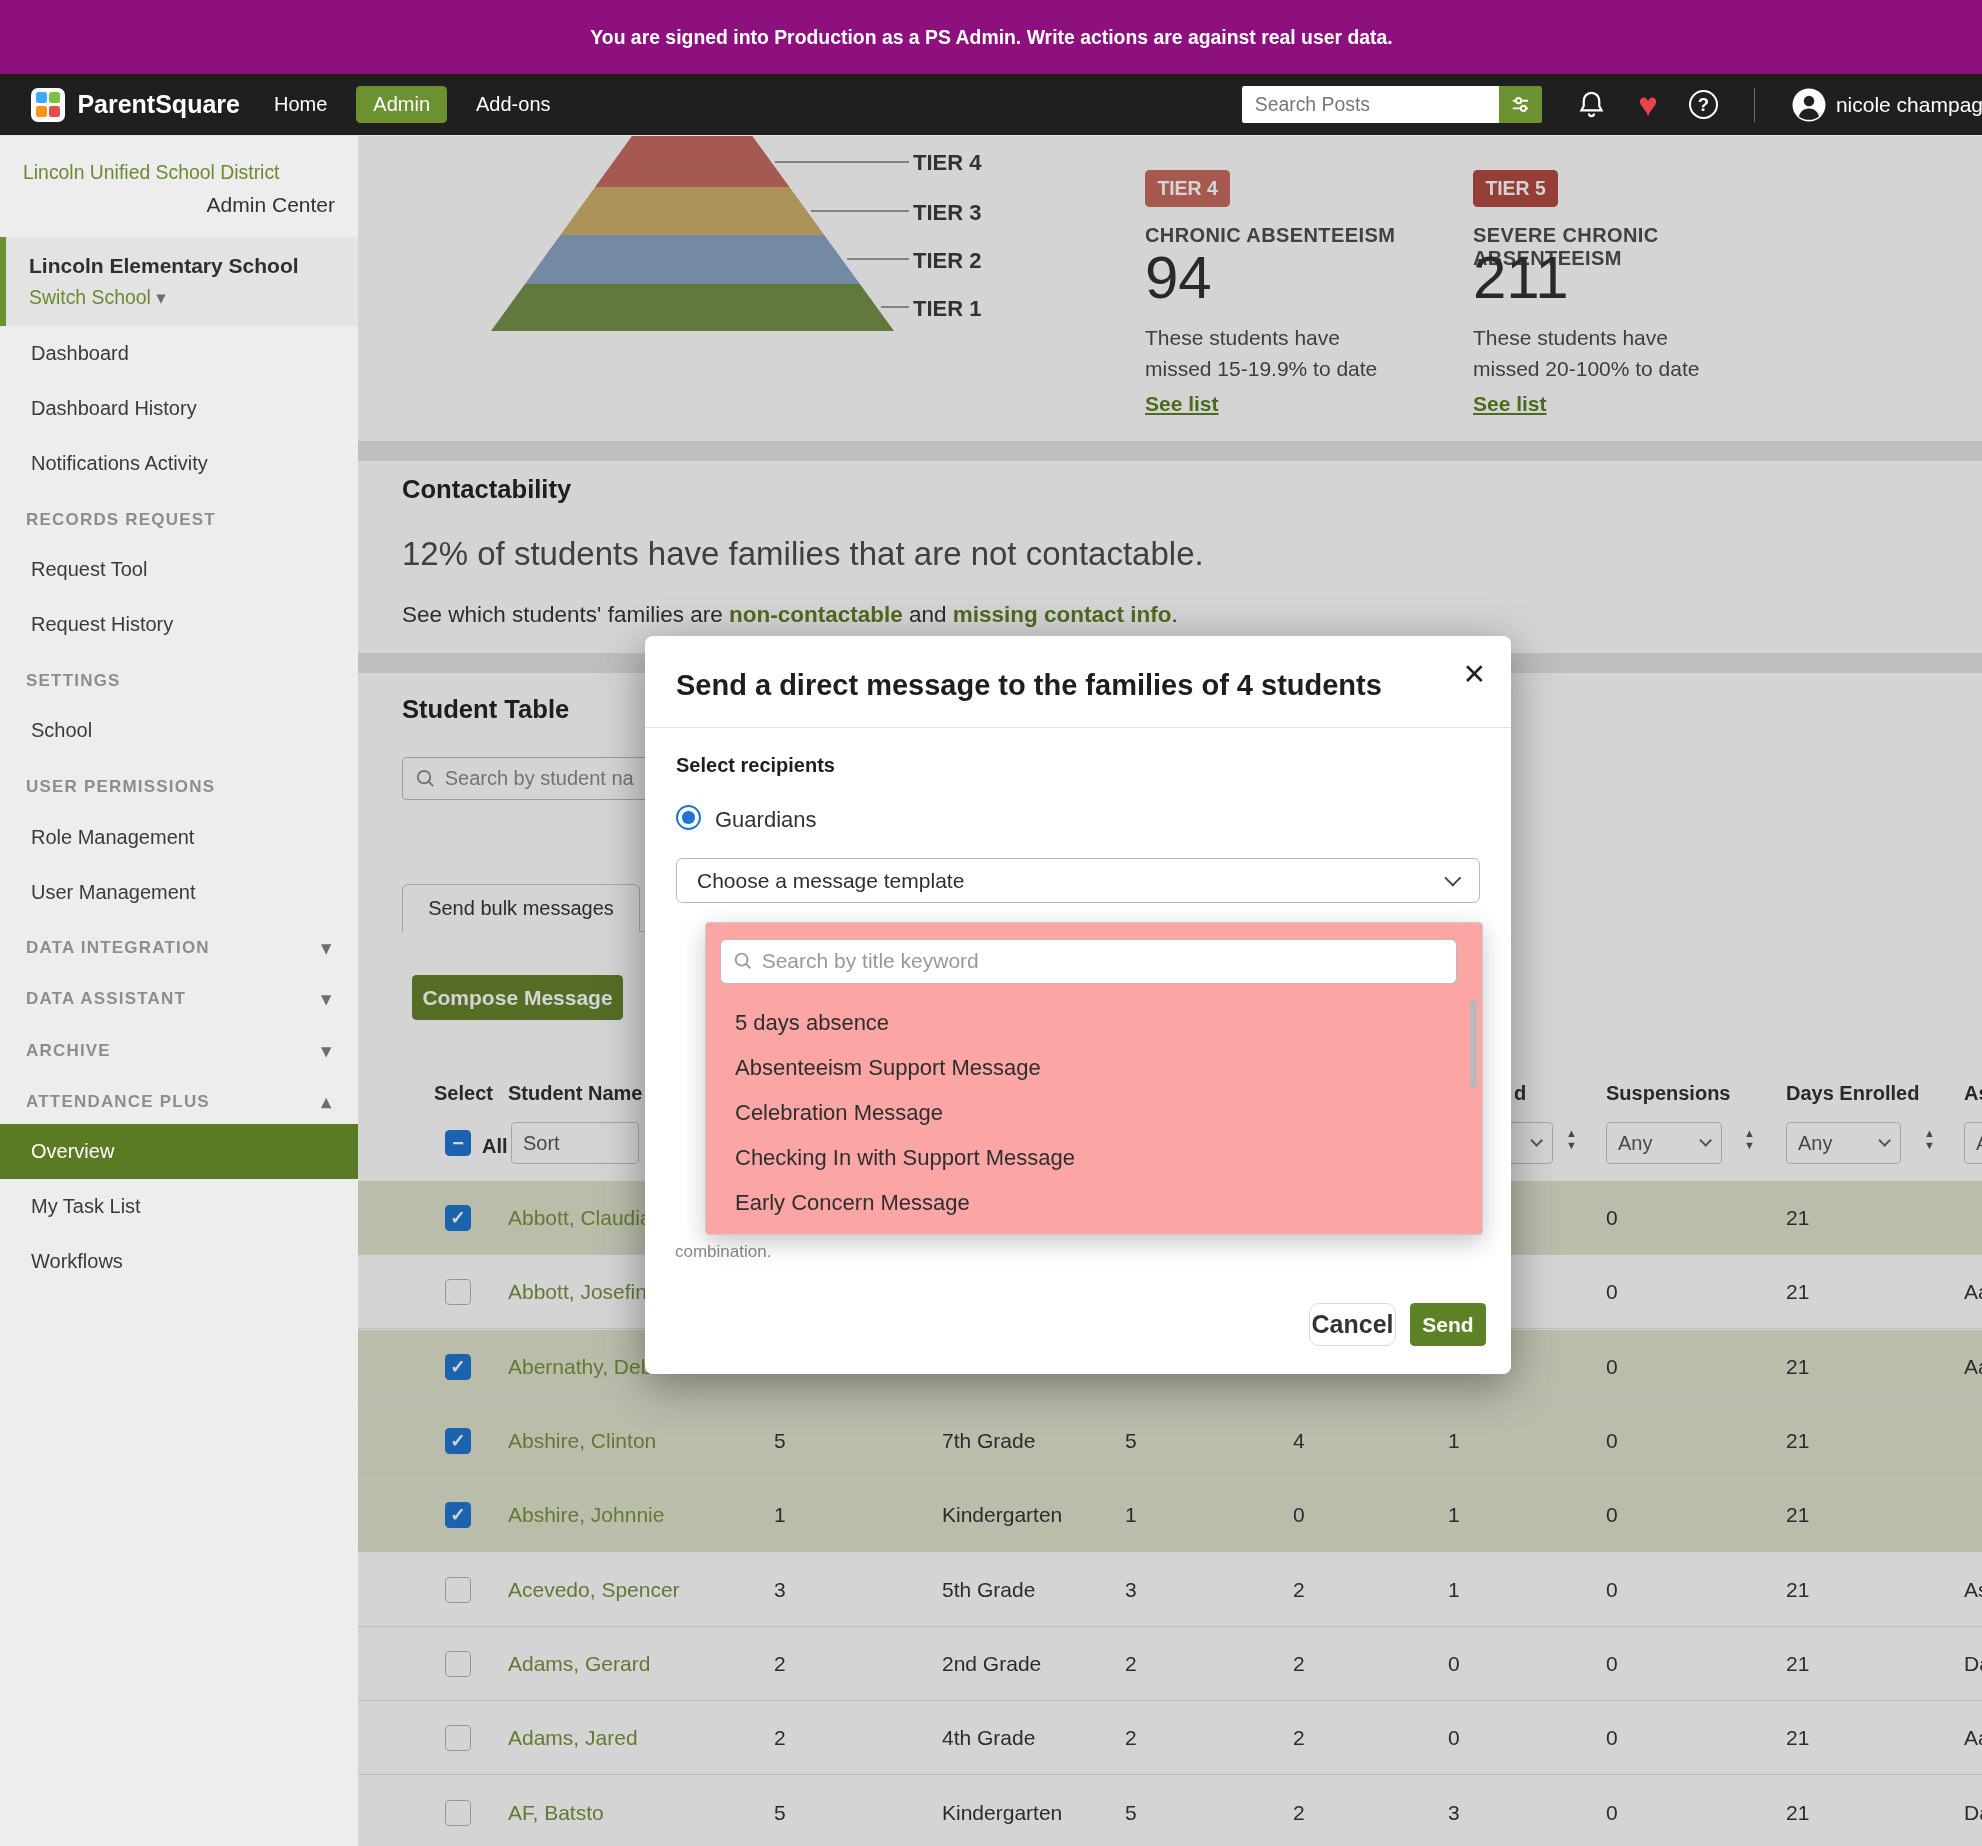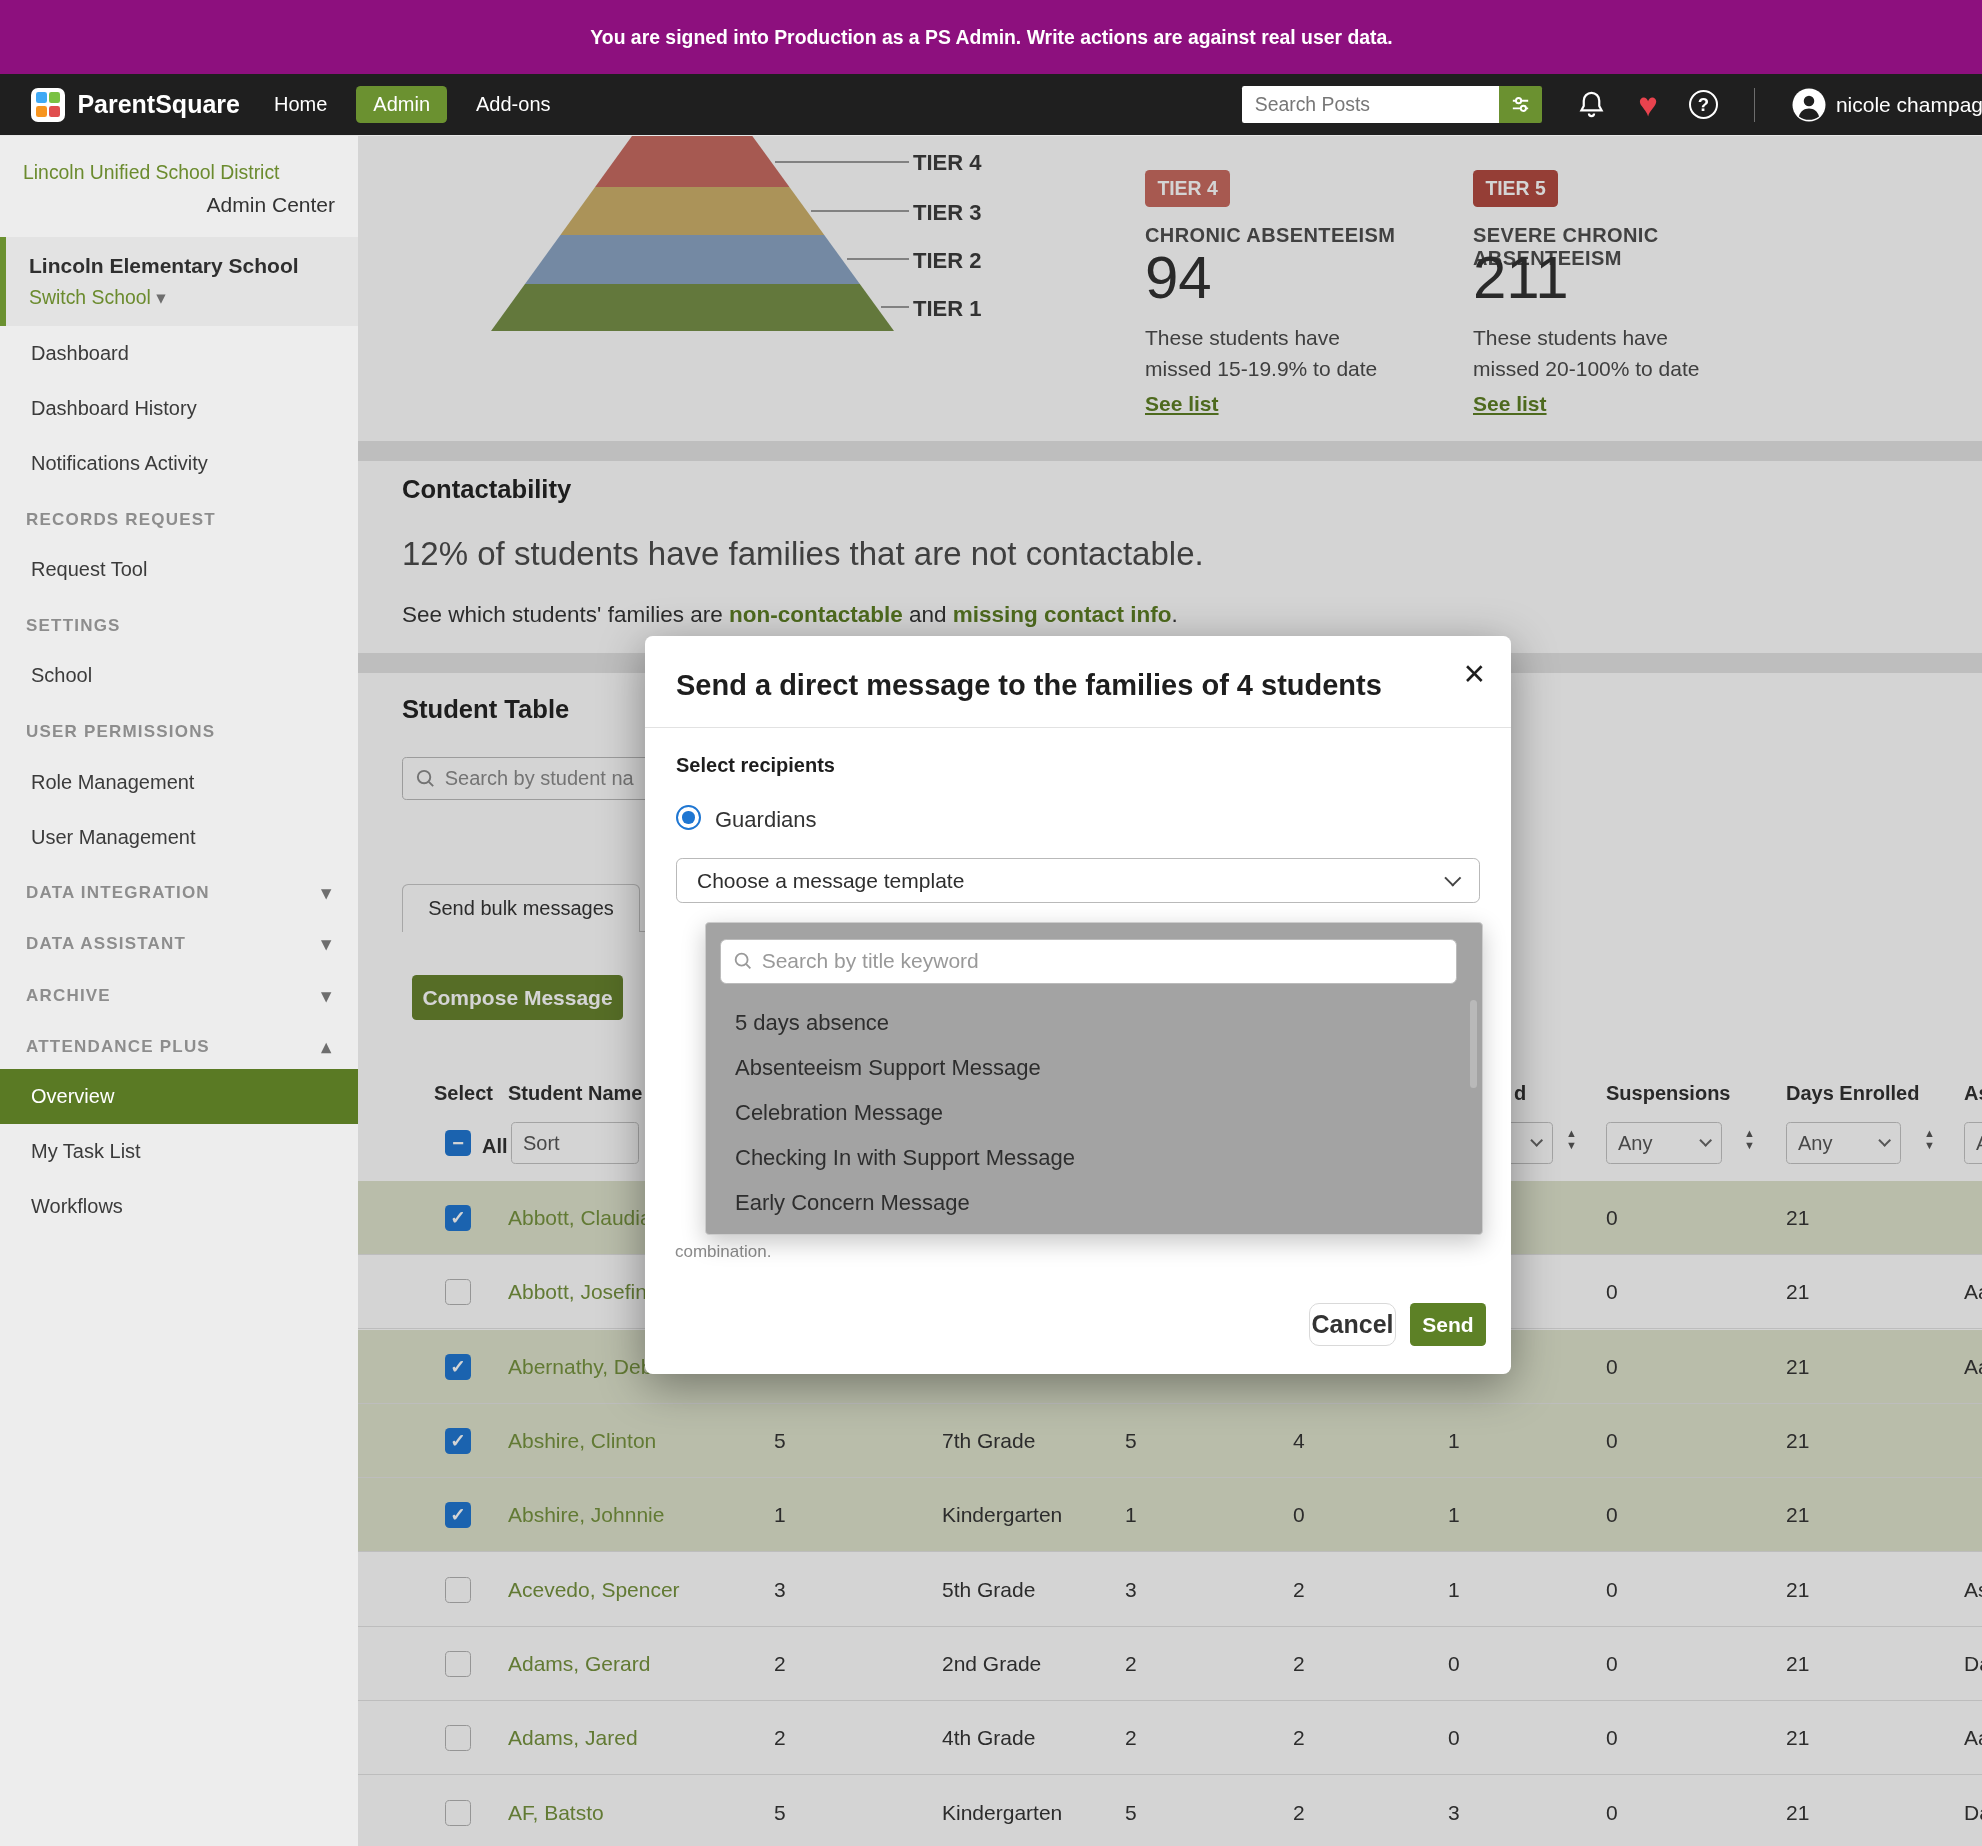--- a/index.html
+++ b/index.html
@@ -132,21 +132,21 @@
   .m-divider { position:absolute; left:0; right:0; top:91px; height:0.8px; background:#e2e2e2; }
   .m-sec { position:absolute; left:31px; top:118px; font-size:20px; font-weight:bold; color:#1e1e1e; }
   .radio { position:absolute; left:31px; top:169px; width:25px; height:25px; border:2.3px solid #1e76d2;
     border-radius:50%; display:flex; align-items:center; justify-content:center; }
   .radio .dot { width:12.4px; height:12.4px; border-radius:50%; background:#1e76d2; }
   .radio-label { position:absolute; left:70px; top:171px; font-size:22px; color:#333; }
   .m-select { position:absolute; left:31px; top:222px; width:804px; height:45px; border:1.5px solid #b9b9b9;
     border-radius:6.2px; display:flex; align-items:center; justify-content:space-between; padding:0 20px;
     font-size:21px; color:#2e2e2e; background:#fff; }
   .m-select .chev { width:11.6px; height:11.6px; border-color:#444; }
-  .panel { position:absolute; left:60px; top:286px; width:778px; height:313px; background:#a3a3a3;
+  .panel { position:absolute; left:60px; top:286px; width:778px; height:313px; background:#fca5a5;
     border:0.8px solid #ccc; border-radius:4.6px; box-shadow:0 7.7px 23px rgba(0,0,0,.22); z-index:5; }
   .p-search { position:absolute; left:14px; top:15.5px; width:737px; height:45px; border:1.5px solid #bbb;
     border-radius:6.2px; display:flex; align-items:center; padding:0 11px; background:#fff; }
   .p-search input { border:0; outline:none; font-size:21px; margin-left:7.7px; width:651px; color:#333; }
   .p-search input::placeholder { color:#999; }
   .opt { position:absolute; left:0; width:743px; height:45px; line-height:45px; padding-left:29px;
     font-size:22px; color:#2e2e2e; }
   .p-scroll { position:absolute; right:4.6px; top:77px; width:7.7px; height:88px; background:#b9b9b9; border-radius:3.9px; }
   .m-trunc { position:absolute; left:30px; top:606px; font-size:17px; color:#8a8a8a; }
   .btn-cancel { position:absolute; left:664px; top:667px; width:87px; height:43px; background:#fff;
@@ -218,20 +218,21 @@
   </div>
 
   <div class="sb-item">Dashboard</div>
   <div class="sb-item">Dashboard History</div>
   <div class="sb-item">Notifications Activity</div>
 
   <div class="sb-sec-title">
     <span>RECORDS REQUEST</span>
     </div>
   <div class="sb-item">Request Tool</div>
+  <div class="sb-item">Request History</div>
 
   <div class="sb-sec-title">
     <span>SETTINGS</span>
     </div>
   <div class="sb-item">School</div>
 
   <div class="sb-sec-title">
     <span>USER PERMISSIONS</span>
     </div>
   <div class="sb-item">Role Management</div>

